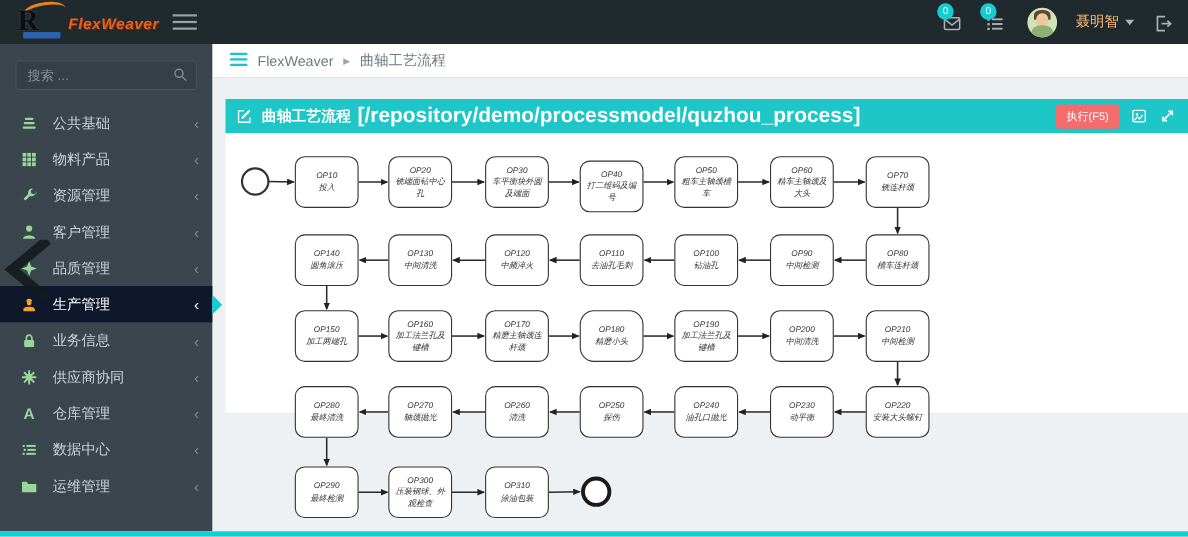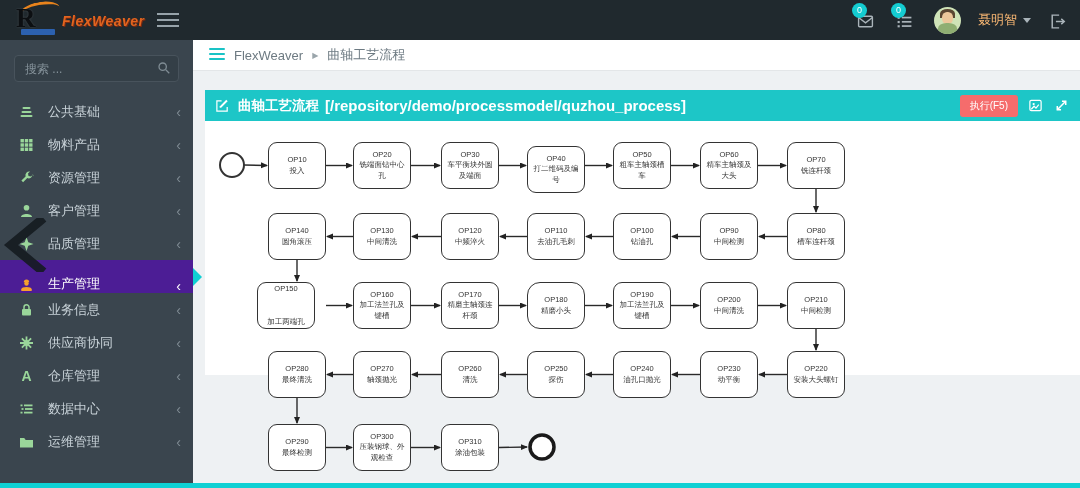--- a/index.html
+++ b/index.html
@@ -36,41 +36,41 @@
   .search-wrap { margin:15px 14px 13px; position:relative; }
   .search-wrap input { width:100%; height:27px; background:#343f47; border:1px solid #48535c; border-radius:4px;
                        color:#cfd8dd; font-size:12px; padding:0 28px 0 10px; outline:none; }
   .search-wrap input::placeholder { color:#85929a; }
   .search-ico { position:absolute; right:8px; top:6px; color:#7f8c94; }
   .menu-item { height:33px; display:flex; align-items:center; padding:0 12px 0 18px; color:#c9d3d9; font-size:13px;
                cursor:pointer; position:relative; }
   .menu-item .mi-ico { width:18px; height:16px; margin-right:12px; color:#9ad69a; flex:0 0 18px; }
   .menu-item .mi-label { white-space:nowrap; }
   .menu-item .mi-chev { margin-left:auto; color:#7f8b93; font-size:14px; line-height:1; }
-  .menu-item.active { background:#4c1d95; color:#fff;align-items:flex-end; }
+  .menu-item.active { background:#0f172a; color:#fff; }
   .menu-item.active .mi-ico { color:#f6a02d; }
   .menu-item.active .mi-chev { color:#fff; }
   .menu-item.active::after { content:""; position:absolute; right:-9px; top:50%; margin-top:-9px;
     border-left:9px solid #0fd0d3; border-top:9px solid transparent; border-bottom:9px solid transparent; }
   
   .breadcrumb { position:absolute; left:193px; top:40px; width:887px; height:31px; background:#fff;
                 border-bottom:1px solid #e3e6e8; display:flex; align-items:center; gap:9px; padding-left:16px;
                 color:#6d7a82; font-size:13px; z-index:5; }
   .bc-burger { width:16px; }
   .bc-burger i { display:block; height:2px; background:#19c3c6; margin-bottom:3px; border-radius:1px; }
   .bc-sep { font-size:8px; color:#9aa5ab; }
   .panel-header { position:absolute; left:205px; top:90px; width:875px; height:31px; background:#1dc6c7;
                   display:flex; align-items:center; padding:0 10px; color:#fff; z-index:5; }
   .ph-title { font-size:13.5px; font-weight:bold; margin-left:7px; }
-  .ph-path  { font-size:15px; font-weight:bold; margin-left:6px; }
+  .ph-path  { font-size:19px; font-weight:bold; margin-left:6px; }
   .ph-right { margin-left:auto; display:flex; align-items:center; gap:10px; }
   .run-btn { background:#f56c6c; color:#fff; border:none; border-radius:3px; font-size:10px;
              padding:4px 10px; cursor:pointer; font-family:inherit; }
   .ph-ico { width:16px; height:16px; color:#fff; cursor:pointer; }
-  .panel-body { position:absolute; left:205px; top:121px; width:875px; height:254px; background:#fff; z-index:4; }
+  .panel-body { position:absolute; left:205px; top:121px; width:875px; height:254px; background:#fff; z-index:4;font-style:italic; }
   #flow-svg { position:absolute; left:0; top:0; }
   .fnode { position:absolute; width:58px; height:47px; border:1.5px solid #333; border-radius:9px; background:#fff;
            display:flex; flex-direction:column; align-items:center; justify-content:center;
            font-size:7.5px; color:#333; text-align:center; line-height:1.35; padding:1px 2px; cursor:move; }
   .fnode .fop { display:block; }
   .fnode .flabel { display:block; word-break:break-all; }
   .bottom-strip { position:absolute; left:0; top:483px; width:1080px; height:5px; background:#0fd0d3; z-index:30; }
   .overlay-chev { position:absolute; left:2px; top:218px; z-index:40; opacity:.88; pointer-events:none; }
 </style>
 </head>
@@ -380,21 +380,21 @@
         <span class="flabel">中频淬火</span>
       </div>
       <div class="fnode" style="left: 148px; top: 92px;">
         <span class="fop">OP130</span>
         <span class="flabel">中间清洗</span>
       </div>
       <div class="fnode" style="left: 63px; top: 92px;">
         <span class="fop">OP140</span>
         <span class="flabel">圆角滚压</span>
       </div>
-      <div class="fnode" style="left: 52px; top: 161px; justify-content: space-between;">
+      <div class="fnode" style="left: 63px; top: 161px;">
         <span class="fop">OP150</span>
         <span class="flabel">加工两端孔</span>
       </div>
       <div class="fnode" style="left: 148px; top: 161px;">
         <span class="fop">OP160</span>
         <span class="flabel">加工法兰孔及键槽</span>
       </div>
       <div class="fnode" style="left: 236px; top: 161px;">
         <span class="fop">OP170</span>
         <span class="flabel">精磨主轴颈连杆颈</span>

